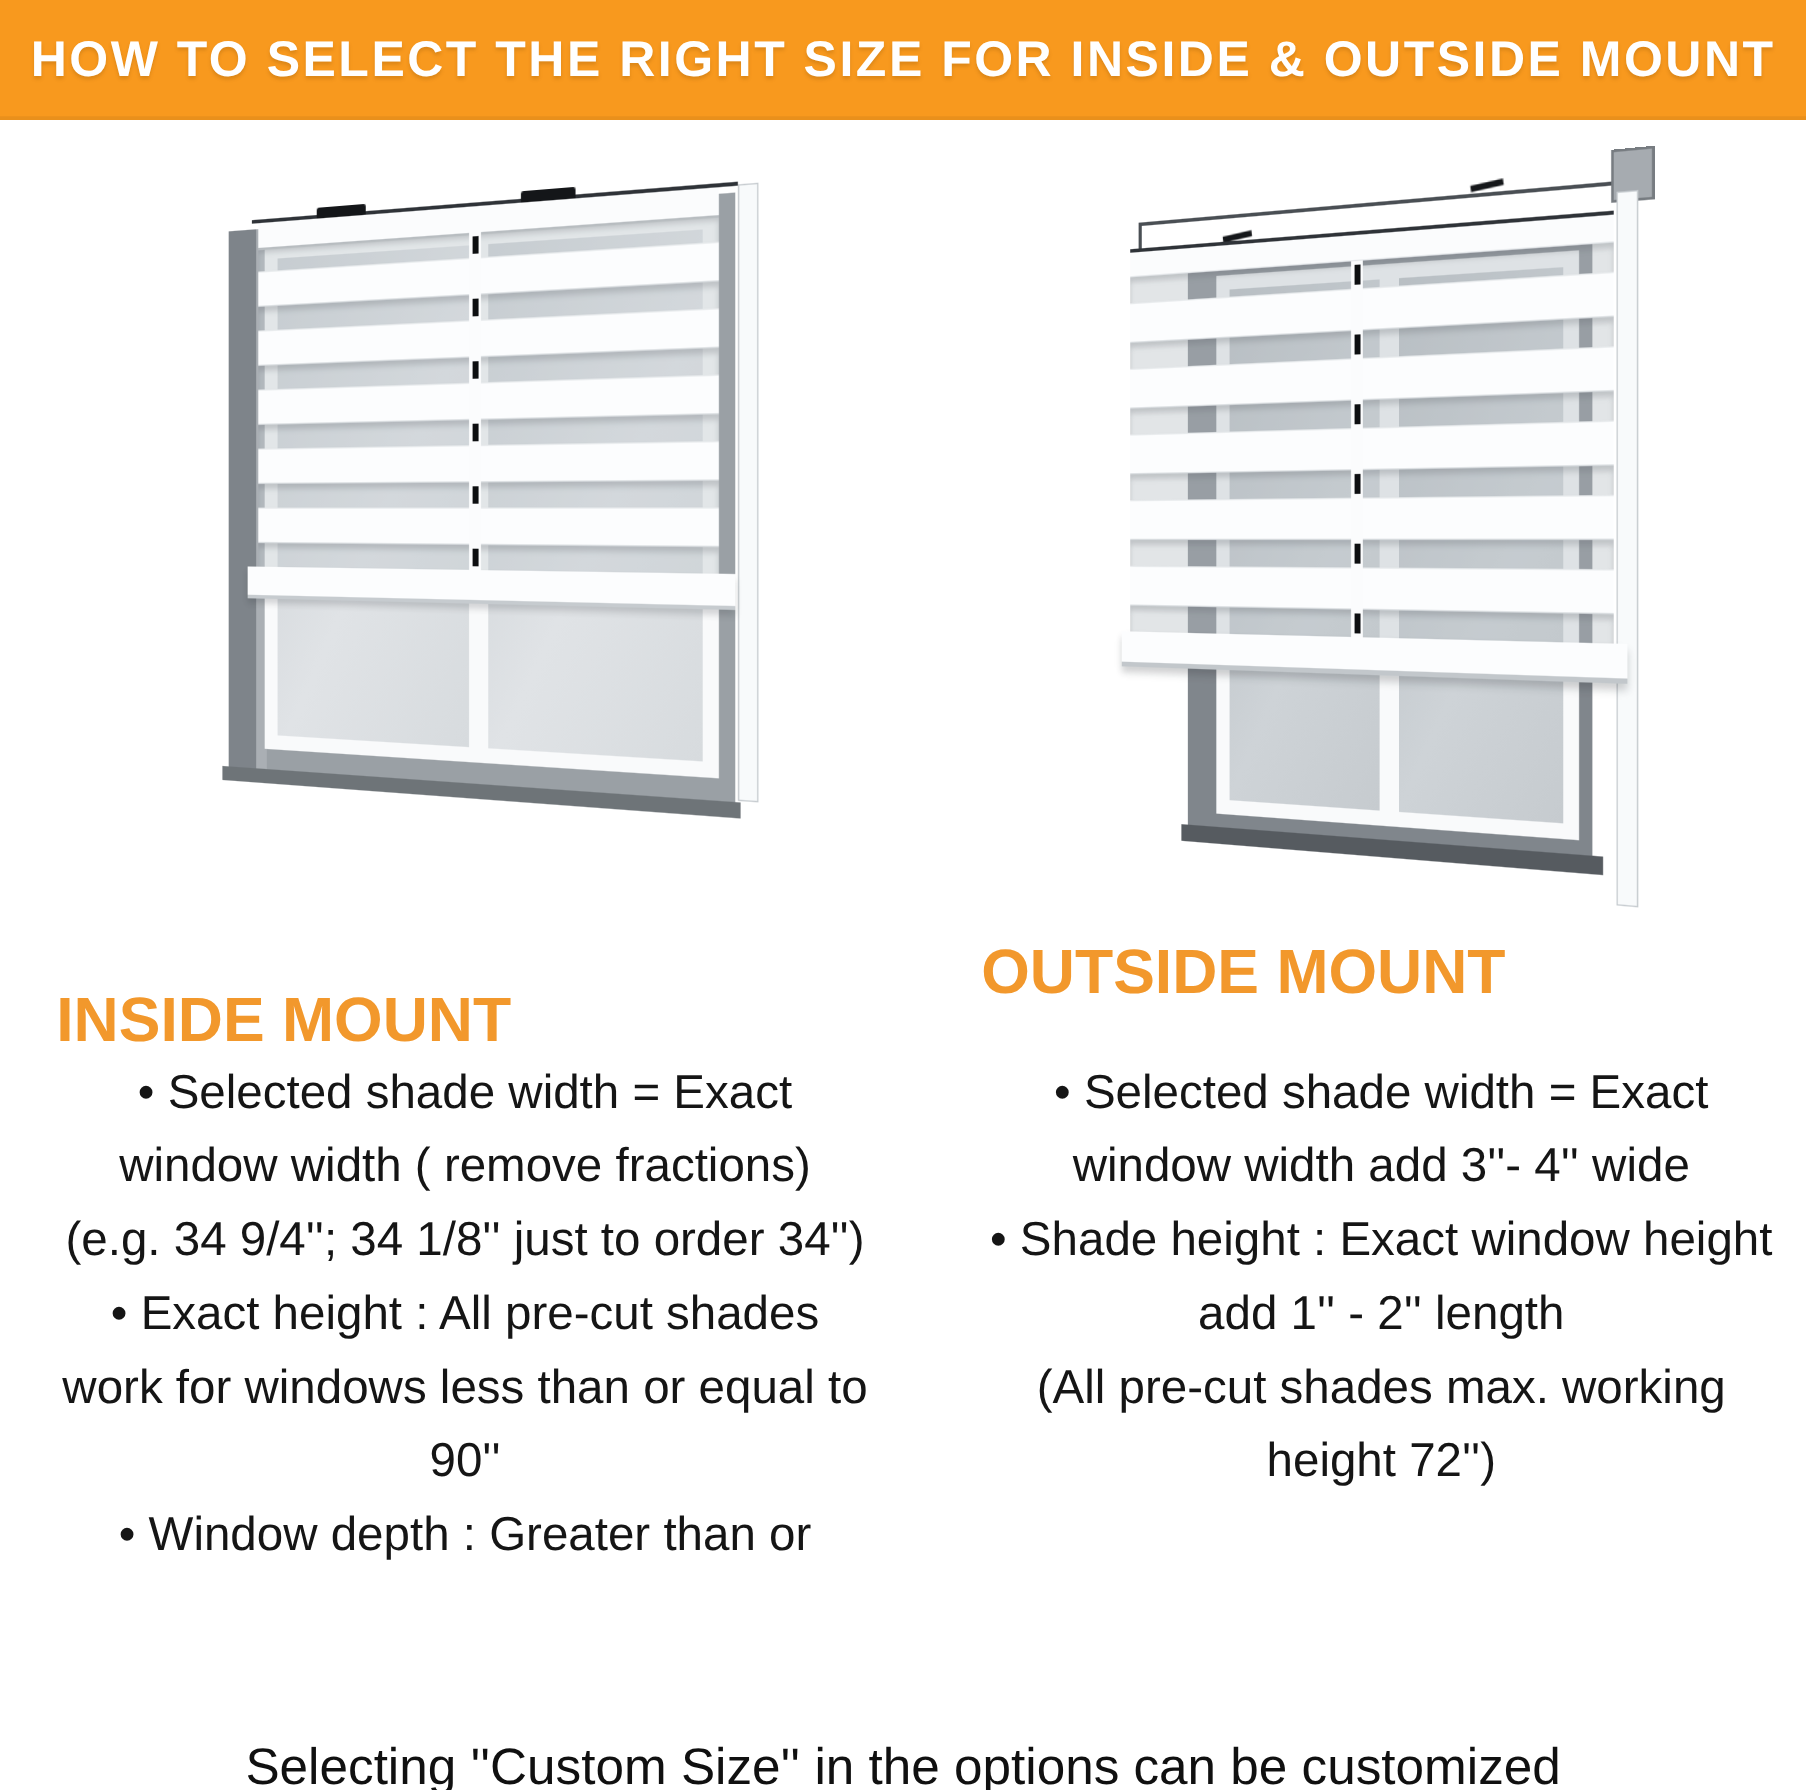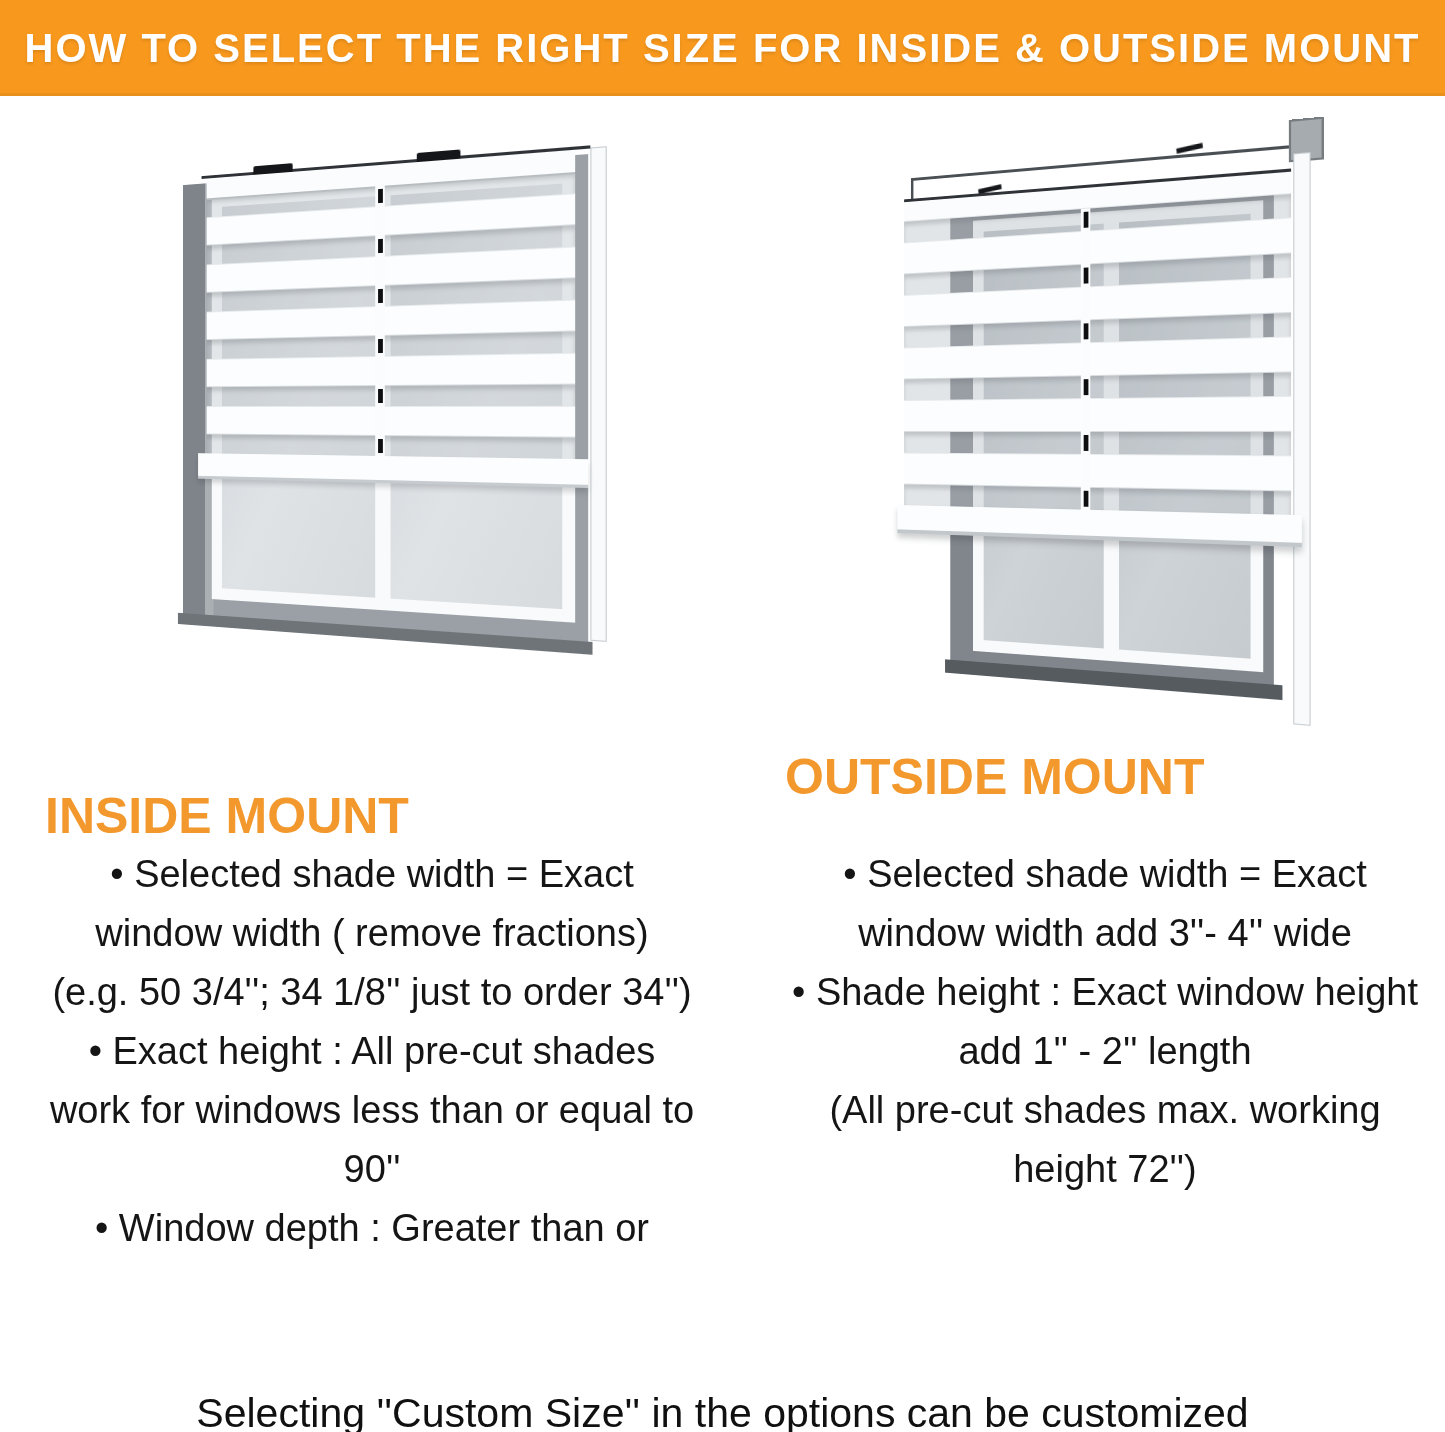--- a/index.html
+++ b/index.html
@@ -216,21 +216,21 @@
 
   <h2 class="heading h-inside">INSIDE MOUNT</h2>
   <h2 class="heading h-outside">OUTSIDE MOUNT</h2>
 
   <div class="col col-inside">
 
       <div class="line">• Selected shade width = Exact</div>
 
       <div class="line">window width ( remove fractions)</div>
 
-      <div class="line">(e.g. 50 3/4''; 34 1/8'' just to order 34'')</div>
+      <div class="line">(e.g. 34 9/4''; 34 1/8'' just to order 34'')</div>
 
       <div class="line">• Exact height : All pre-cut shades</div>
 
       <div class="line">work for windows less than or equal to</div>
 
       <div class="line">90''</div>
 
       <div class="line">• Window depth : Greater than or</div>
 
     </div>

